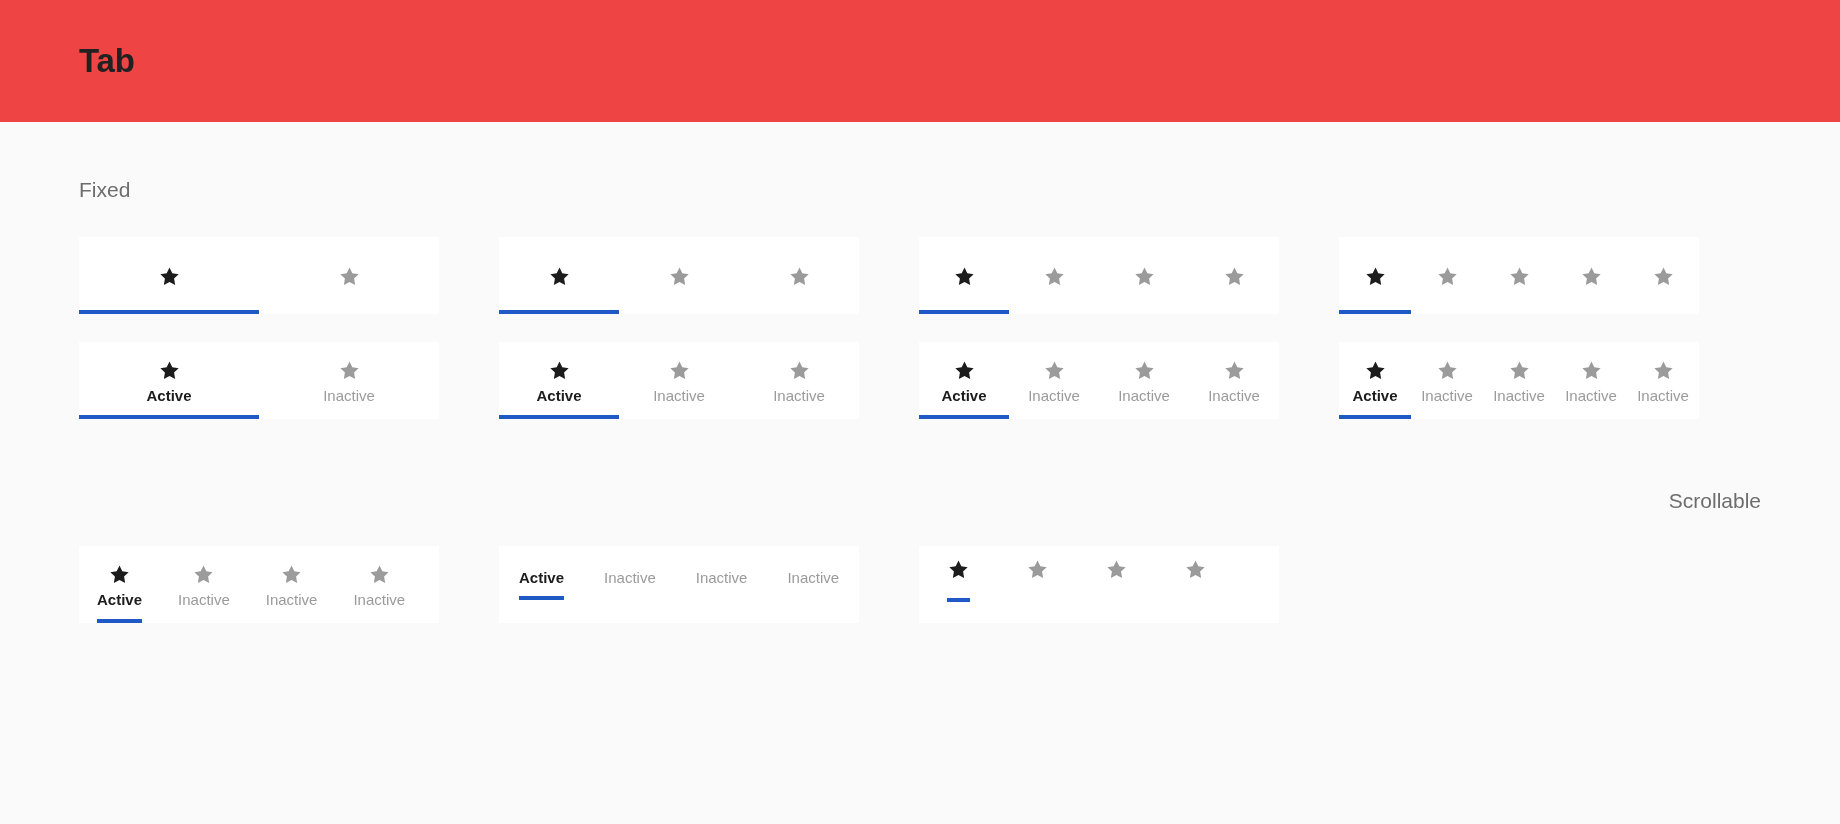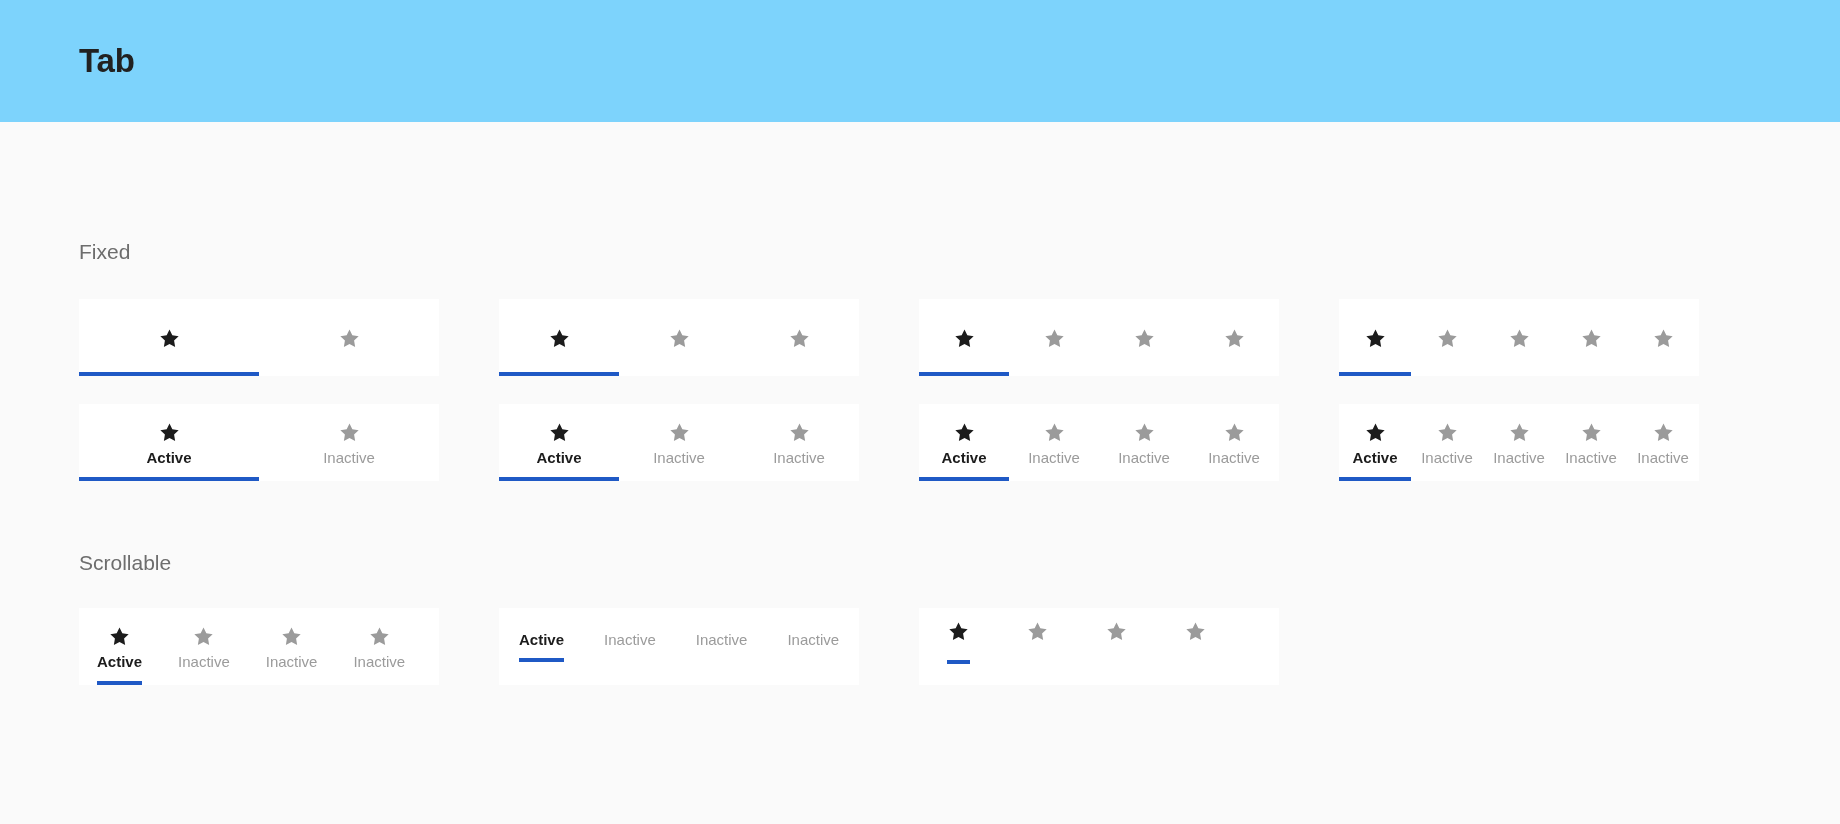--- a/index.html
+++ b/index.html
@@ -34,22 +34,22 @@
   
   .page-body {
     padding: 0 79px;
   }
 
   .section-label {
     font-size: 21px;
     color: #6d6d6d;
     font-weight: normal;
   }
-  .section-fixed-label { padding-top: 118px; }
-  .section-scrollable-label { padding-top: 70px; }
+  .section-fixed-label { padding-top: 56px; }
+  .section-scrollable-label { padding-top: 70px; text-align: right; }
 
   
   .fixed-grid {
     display: grid;
     grid-template-columns: repeat(4, 360px);
     column-gap: 60px;
     row-gap: 0;
     margin-top: 35px;
   }
   .fixed-row2 { margin-top: 28px; }
@@ -153,21 +153,21 @@
   .scroll-strip .tab-indicator {
     left: 18px;
     right: 18px;
   }
   .scroll-text .tab-indicator { left: 20px; right: 20px; }
   .scroll-icon .tab-indicator { left: 28px; right: 28px; }
 </style>
 </head>
 <body style="background: rgb(250, 250, 250);">
 
-<div class="app-header" style="background: #7dd3fc;">
+<div class="app-header" style="background: #ef4444;">
   <div class="app-title">Tab</div>
 </div>
 
 <div class="page-body">
 
   <div class="section-label section-fixed-label" style="color: rgb(109, 109, 109);">Fixed</div>
 
   <div class="fixed-grid" id="fixed-row-icon">
       <div class="tab-card row-icon" style="background: rgb(255, 255, 255);">
         <div class="tab-strip fixed-strip">

